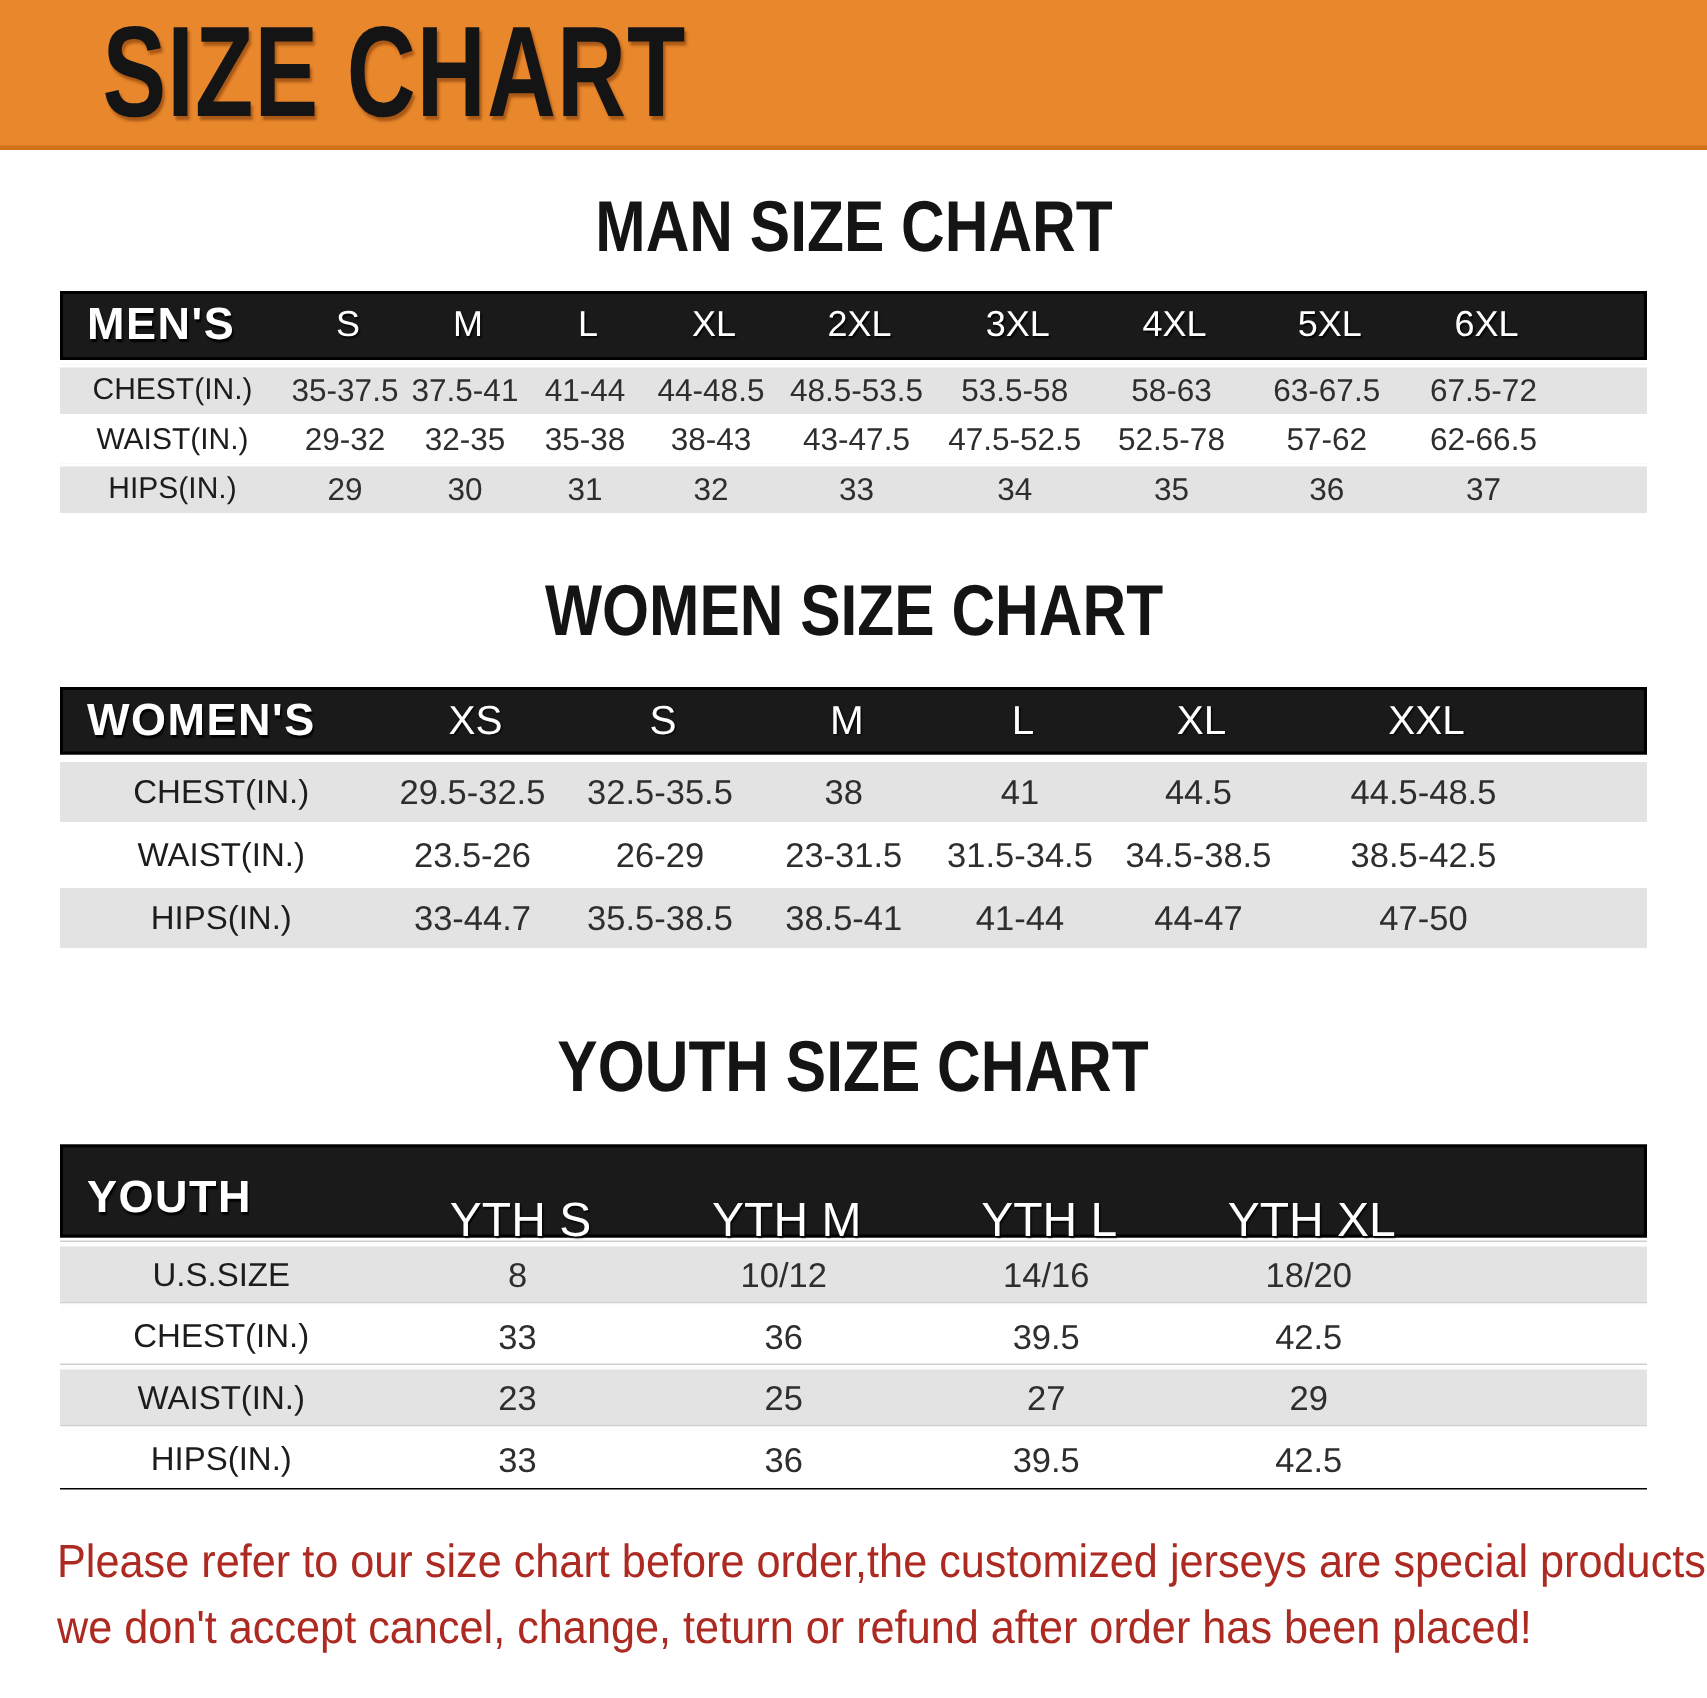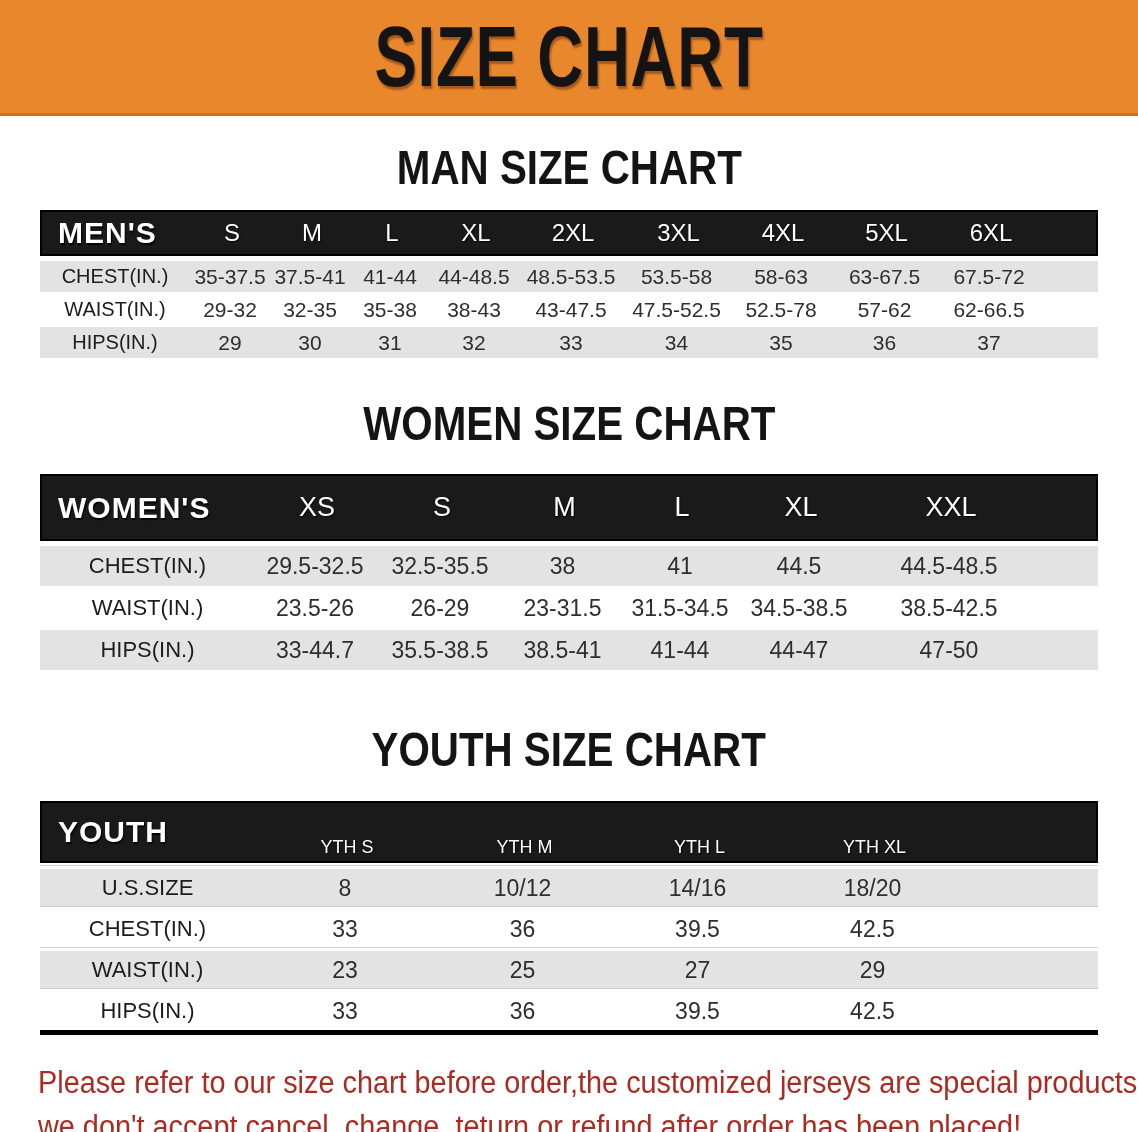--- a/index.html
+++ b/index.html
@@ -13,24 +13,24 @@
   }
   * { margin: 0; padding: 0; box-sizing: border-box; }
   html, body { background: #fff; }
   body {
     width: 1138px; height: 1132px;
     overflow: hidden;
     font-family: "Liberation Sans", sans-serif;
     color: var(--ink);
   }
   .banner {
-    height: 116px;
+    height: 100px;
     background: var(--banner-bg);
     border-bottom: 3px solid var(--banner-edge);
-    display: flex; align-items: center; justify-content: center;
+    display: flex; align-items: center; 
   }
   .banner h1 {
     font-size: 86px; font-weight: bold; letter-spacing: 1px;
     color: #141414; white-space: nowrap;
     transform: scaleX(0.74); transform-origin: 50% 50%;
     text-shadow: 2px 3px 2px rgba(90,30,0,0.45);
   }
   h2.section-heading {
     text-align: center;
     font-size: 48px; font-weight: bold;
@@ -52,42 +52,42 @@
   .t-women .trow { grid-template-columns: 215px 120px 130px 115px 120px 118px 182px 1fr; }
   .t-youth .trow { grid-template-columns: 215px 180px 175px 175px 175px 1fr; }
 
   .thead {
     background: var(--bar-bg);
     border: 2px solid #000;
     margin-bottom: 3px;
     color: #fff;
   }
   .t-men   .thead { height: 46px; text-align: right; }
-  .t-women .thead { height: 67px; }
+  .t-women .thead { height: 45px; }
   .t-youth .thead { height: 62px; }
 
   .cell { display: flex; align-items: center; justify-content: center; white-space: nowrap; }
   .head-label {
     justify-content: flex-start; padding-left: 16px;
     font-weight: bold; letter-spacing: 1px;
     text-shadow: 1px 2px 1px rgba(0,0,0,0.9);
   }
   .t-men .head-label, .t-women .head-label, .t-youth .head-label { font-size: 30px; }
   .head-cell { font-weight: normal; text-shadow: 1px 1px 1px rgba(0,0,0,0.8); }
   .t-men   .head-cell { font-size: 24px; }
   .t-women .head-cell { font-size: 27px; }
-  .t-youth .head-cell { font-size: 18px; margin-top: 30px; }
+  .t-youth .head-cell { font-size: 32px; margin-top: 30px; }
 
   .drow { border-top: 2px solid #fff; }
   .drow.even { background: var(--row-alt); }
   .drow.odd  { background: #fff; }
   .t-men   .drow { height: 33px; }
   .t-women .drow { height: 42px; }
   .t-youth .drow { height: 41px; border-top: 3px solid #fdfdfd; box-shadow: 0 -1px 0 #cfcfcf; }
-  .t-youth { border-bottom: 5px solid #000000; }
+  .t-youth { border-bottom: 1px solid #000000; }
 
   .row-label { color: #1c1c1c; }
   .t-men   .row-label { font-size: 20px; }
   .t-women .row-label { font-size: 22px; }
   .t-youth .row-label { font-size: 22px; }
   .value-cell { color: var(--cell-ink); }
   .t-men   .value-cell { font-size: 21px; }
   .t-women .value-cell { font-size: 23px; }
   .t-youth .value-cell { font-size: 23px; }
 

